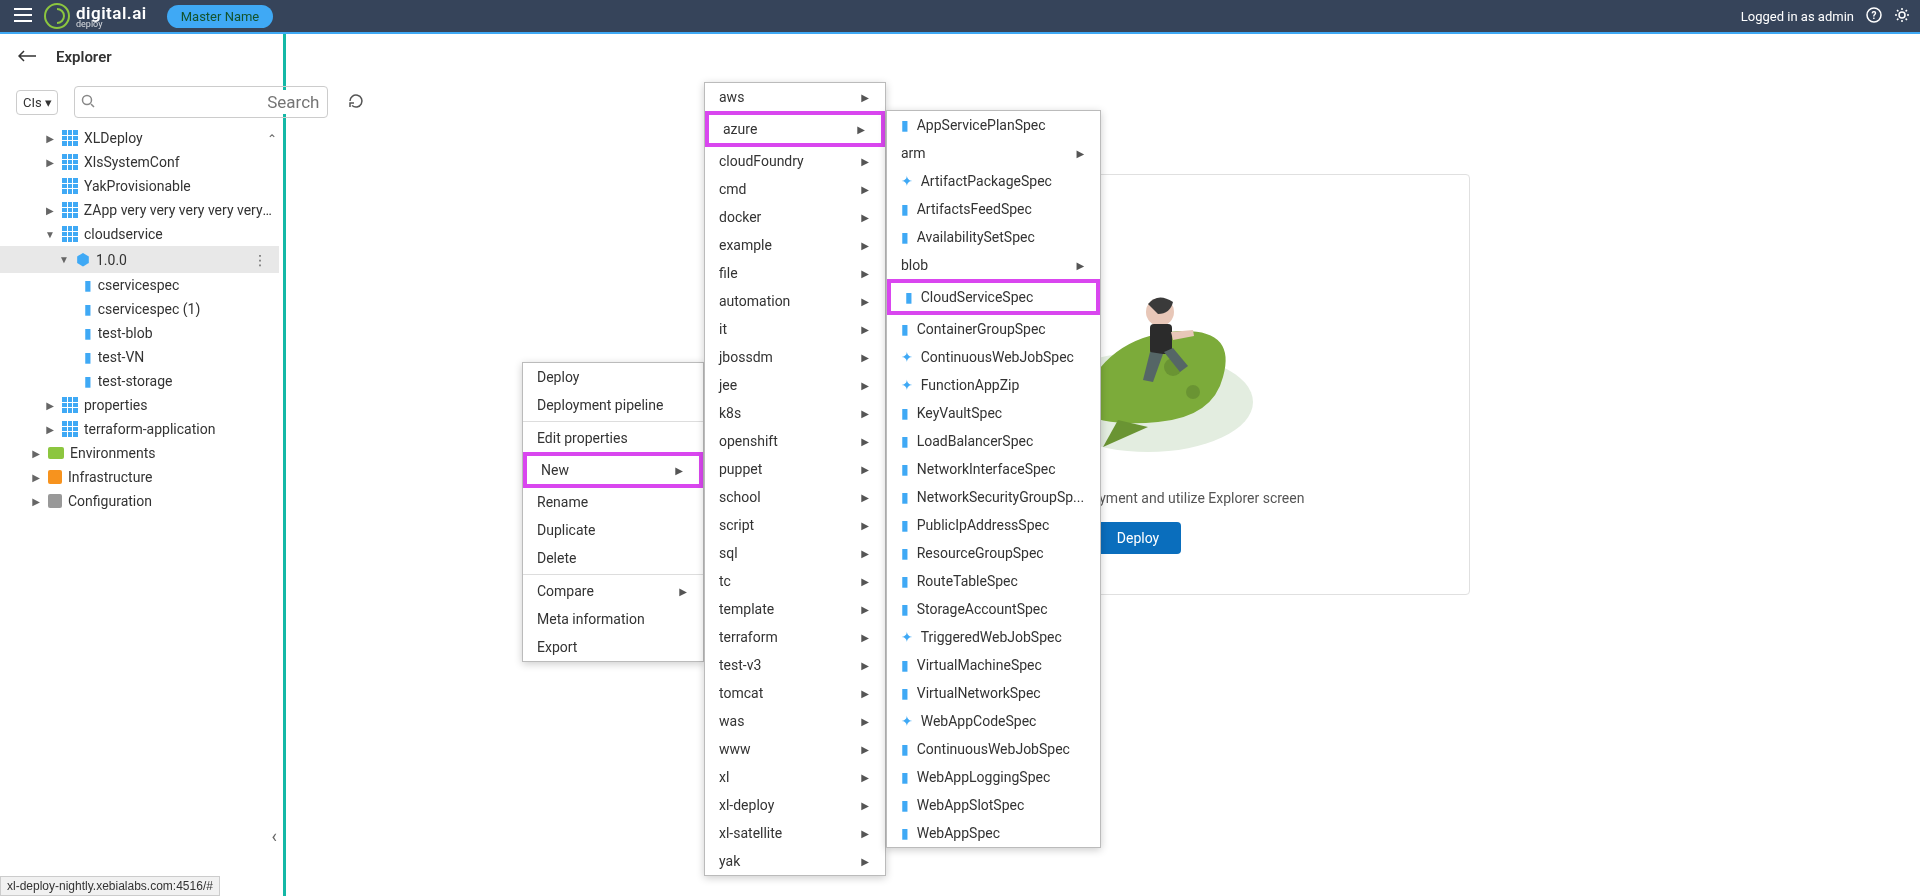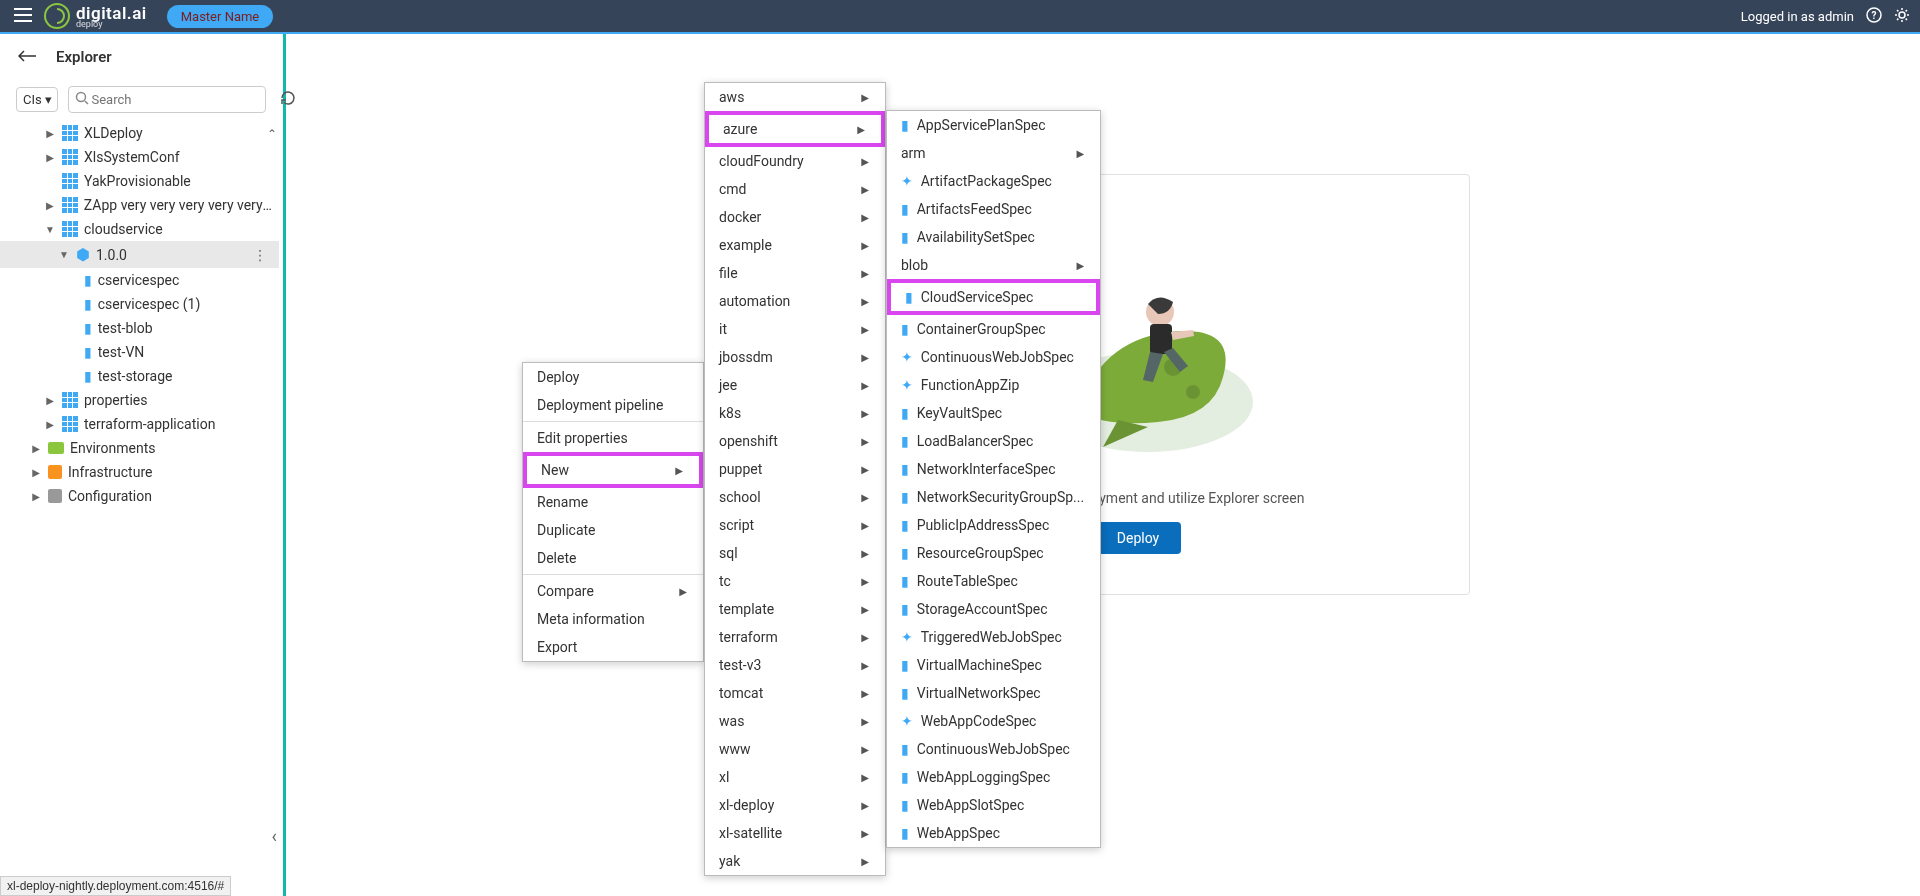--- a/index.html
+++ b/index.html
@@ -5,38 +5,38 @@
 * { margin: 0; padding: 0; box-sizing: border-box; font-family: -apple-system, BlinkMacSystemFont, "Segoe UI", Roboto, sans-serif; }
 body { background: #fff; color: #333; font-size: 14px; overflow: hidden; }
 
 .header { background: #36445a; color: #fff; height: 34px; display: flex; align-items: center; padding: 0 10px; border-bottom: 2px solid #3fa9f5; }
 .header .menu-icon { cursor: pointer; padding: 4px; }
 .header .logo { display: flex; align-items: center; margin-left: 8px; }
 .header .logo-circle { width: 26px; height: 26px; border: 2px solid #8cc63f; border-radius: 50%; position: relative; }
 .header .logo-circle::before { content: ""; position: absolute; inset: 3px; border: 2px solid #8cc63f; border-radius: 50%; clip-path: polygon(50% 0, 100% 0, 100% 100%, 50% 100%); }
 .header .logo-text { font-size: 17px; font-weight: 600; margin-left: 6px; letter-spacing: 0.5px; }
 .header .logo-sub { font-size: 9px; display: block; margin-top: -4px; margin-left: 6px; opacity: 0.8; }
-.header .badge { background: #3fa9f5; color: #7f1d1d; padding: 4px 14px; border-radius: 14px; font-size: 13px; margin-left: 20px; }
+.header .badge { background: #3fa9f5; color: #14532d; padding: 4px 14px; border-radius: 14px; font-size: 13px; margin-left: 20px; }
 .header .spacer { flex: 1; }
 .header .login-text { font-size: 13px; }
 .header .header-icon { margin-left: 12px; cursor: pointer; }
 
 .main { display: flex; height: calc(100vh - 34px); }
 
 .sidebar { width: 286px; border-right: 3px solid #14b8a6; display: flex; flex-direction: column; position: relative; background:#fff;}
 .sidebar-top { padding: 14px 18px 4px; display: flex; align-items: center; }
 .back-arrow { cursor: pointer; margin-right: 20px; }
 .sidebar-title { font-size: 15px; font-weight: 600; }
 
 .library-label { font-size: 18px; padding: 12px 16px 8px; }
 
-.filter-row { display: flex; align-items: center; padding: 16px 10px 8px 16px; gap: 10px; }
+.filter-row { display: flex; align-items: center; padding: 16px 10px 8px 16px; gap: 16px; }
 .filter-dd { border: 1px solid #ccc; border-radius: 4px; padding: 4px 6px; font-size: 13px; display: flex; align-items: center; cursor: pointer; }
 .search-box { flex: 1; border: 1px solid #ccc; border-radius: 4px; display: flex; align-items: center; padding: 3px 6px; }
-.search-box input { border: none; outline: none; flex: 1; font-size: 13px; padding: 2px; }
+.search-box input { border: none; outline: none; flex: 1; font-size: 17px; padding: 2px; text-align: right; }
 .refresh-icon { cursor: pointer; padding: 4px; }
 
 .tree { flex: 1; overflow-y: auto; padding-right: 4px; position: relative;}
 .tree-item { display: flex; align-items: center; padding: 4px 4px 4px 16px; font-size: 14px; cursor: pointer; white-space: nowrap; }
 .tree-item.hover { background: #e8e8e8; }
 .tree-toggle { width: 12px; text-align: center; font-size: 10px; color: #666; }
 .tree-icon { display: inline-flex; margin: 0 6px; }
 .tree-label { overflow: hidden; text-overflow: ellipsis; }
 .lvl1 { padding-left: 30px; }
 .lvl2 { padding-left: 44px; }
@@ -593,13 +593,13 @@
         </div>
       <div class="item">
           <span class="type-icon file-ic">▮</span>
           <span>WebAppSpec</span>
         </div>
     </div>
 
   </div>
 </div>
 
-<div class="bottom-url">xl-deploy-nightly.deployment.com:4516/#</div>
+<div class="bottom-url">xl-deploy-nightly.xebialabs.com:4516/#</div>
 
 </body></html>

